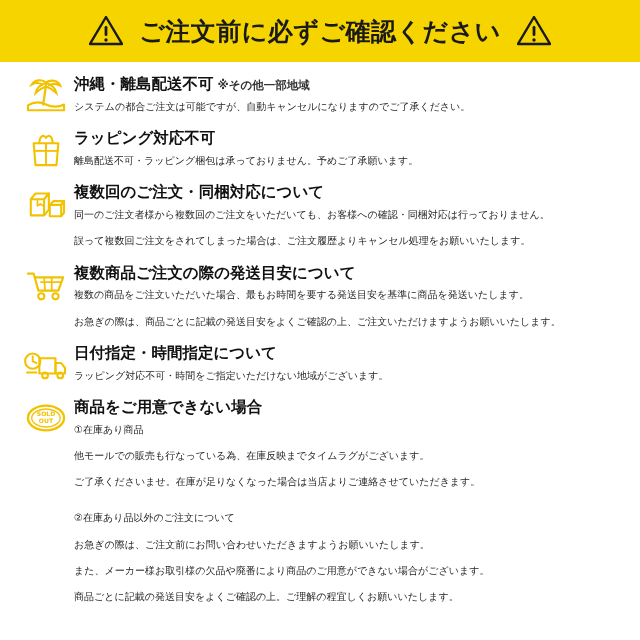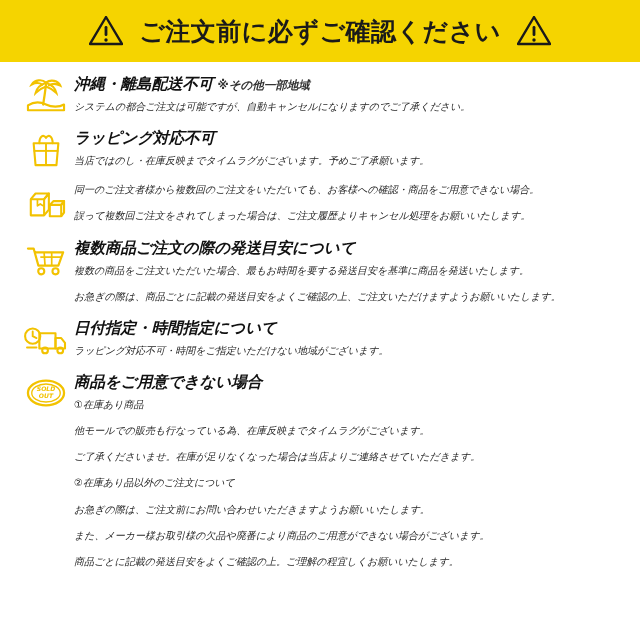--- a/index.html
+++ b/index.html
@@ -42,21 +42,20 @@
   .warn-icon {
     width: 34px;
     height: 30px;
     flex: 0 0 auto;
   }
 
   
   .content {
     padding: 12px 18px 0 18px;
     box-sizing: border-box;
-    font-style: italic;
   }
   .section {
     display: flex;
     align-items: flex-start;
     margin-bottom: 13px;
   }
   .icon-cell {
     width: 56px;
     flex: 0 0 56px;
     display: flex;
@@ -82,21 +81,21 @@
     color: #333333;
     margin-left: 4px;
   }
   .sec-line {
     font-size: 10px;
     line-height: 1.62;
     color: #262626;
     white-space: nowrap;
   }
   .sec-line.gap {
-    margin-top: 10px;
+    margin-top: 20px;
   }
   .sec-line.smallgap {
     margin-top: 10px;
   }
 
   
   svg { display: block; }
 </style>
 </head>
 <body>
@@ -149,38 +148,41 @@
           <path d="M15 14 C15 7 19 4 22 8" fill="none" stroke="#f2c200" stroke-width="2.2" stroke-linecap="round"></path>
           <path d="M29 14 C29 7 25 4 22 8" fill="none" stroke="#f2c200" stroke-width="2.2" stroke-linecap="round"></path>
           <path d="M22 14 L22 37" fill="none" stroke="#f2c200" stroke-width="2"></path>
           <path d="M9 22 L35 22" fill="none" stroke="#f2c200" stroke-width="2"></path>
         </svg>
       </div>
       <div class="body-cell">
         <div class="sec-title">
           <span>ラッピング対応不可</span>
         </div>
-        <div class="sec-line">当店ではのし・在庫反映までタイムラグがございます。予めご了承願います。</div>
+        <div class="sec-line">離島配送不可・ラッピング梱包は承っておりません。予めご了承願います。</div>
       </div>
     </div>
 
     <div class="section">
       <div class="icon-cell">
         <svg viewBox="0 0 44 40" width="42" height="38" aria-hidden="true">
           <path d="M6 16 L20 16 L20 33 L6 33 Z" fill="none" stroke="#f2c200" stroke-width="2.2" stroke-linejoin="round"></path>
           <path d="M6 16 L11 10 L25 10 L20 16" fill="none" stroke="#f2c200" stroke-width="2.2" stroke-linejoin="round"></path>
           <path d="M20 16 L25 10 L25 27 L20 33" fill="none" stroke="#f2c200" stroke-width="2.2" stroke-linejoin="round"></path>
           <path d="M13 16 L13 23 L16 21 L19 23" fill="none" stroke="#f2c200" stroke-width="1.8" stroke-linejoin="round"></path>
           <path d="M26 22 L38 22 L38 34 L26 34 Z" fill="none" stroke="#f2c200" stroke-width="2.2" stroke-linejoin="round"></path>
           <path d="M26 22 L30 18 L41 18 L38 22" fill="none" stroke="#f2c200" stroke-width="2.2" stroke-linejoin="round"></path>
           <path d="M38 22 L41 18 L41 30 L38 34" fill="none" stroke="#f2c200" stroke-width="2.2" stroke-linejoin="round"></path>
         </svg>
       </div>
       <div class="body-cell">
-        <div class="sec-line">同一のご注文者様から複数回のご注文をいただいても、お客様への確認・商品をご用意できない場合。</div>
+        <div class="sec-title">
+          <span>複数回のご注文・同梱対応について</span>
+        </div>
+        <div class="sec-line">同一のご注文者様から複数回のご注文をいただいても、お客様への確認・同梱対応は行っておりません。</div>
         <div class="sec-line smallgap">誤って複数回ご注文をされてしまった場合は、ご注文履歴よりキャンセル処理をお願いいたします。</div>
       </div>
     </div>
 
     <div class="section">
       <div class="icon-cell">
         <svg viewBox="0 0 46 40" width="44" height="38" aria-hidden="true">
           <path d="M4 9 L10 9 L15 27 L36 27 L41 13 L12 13" fill="none" stroke="#f2c200" stroke-width="2.3" stroke-linecap="round" stroke-linejoin="round"></path>
           <path d="M17 18 L39 18" fill="none" stroke="#f2c200" stroke-width="1.8"></path>
           <path d="M21 13 L22 27" fill="none" stroke="#f2c200" stroke-width="1.8"></path>

